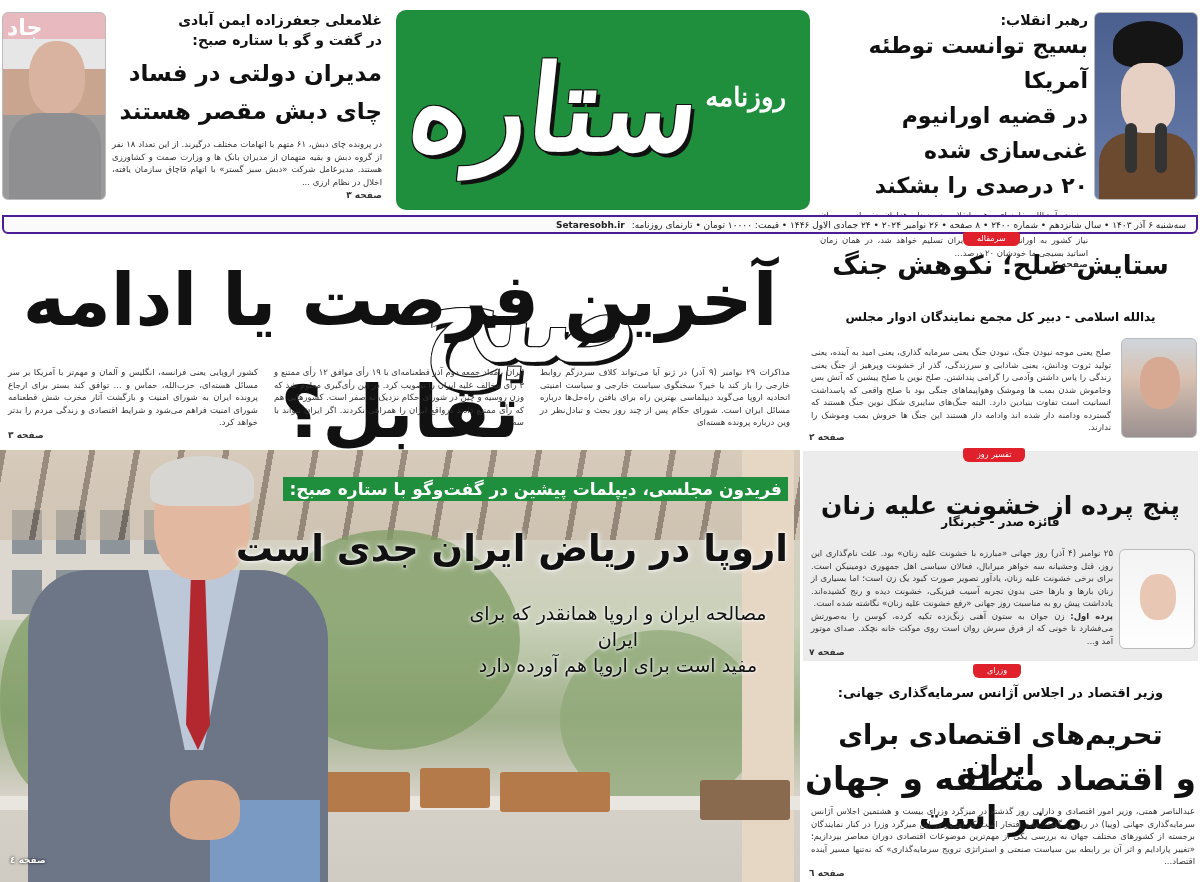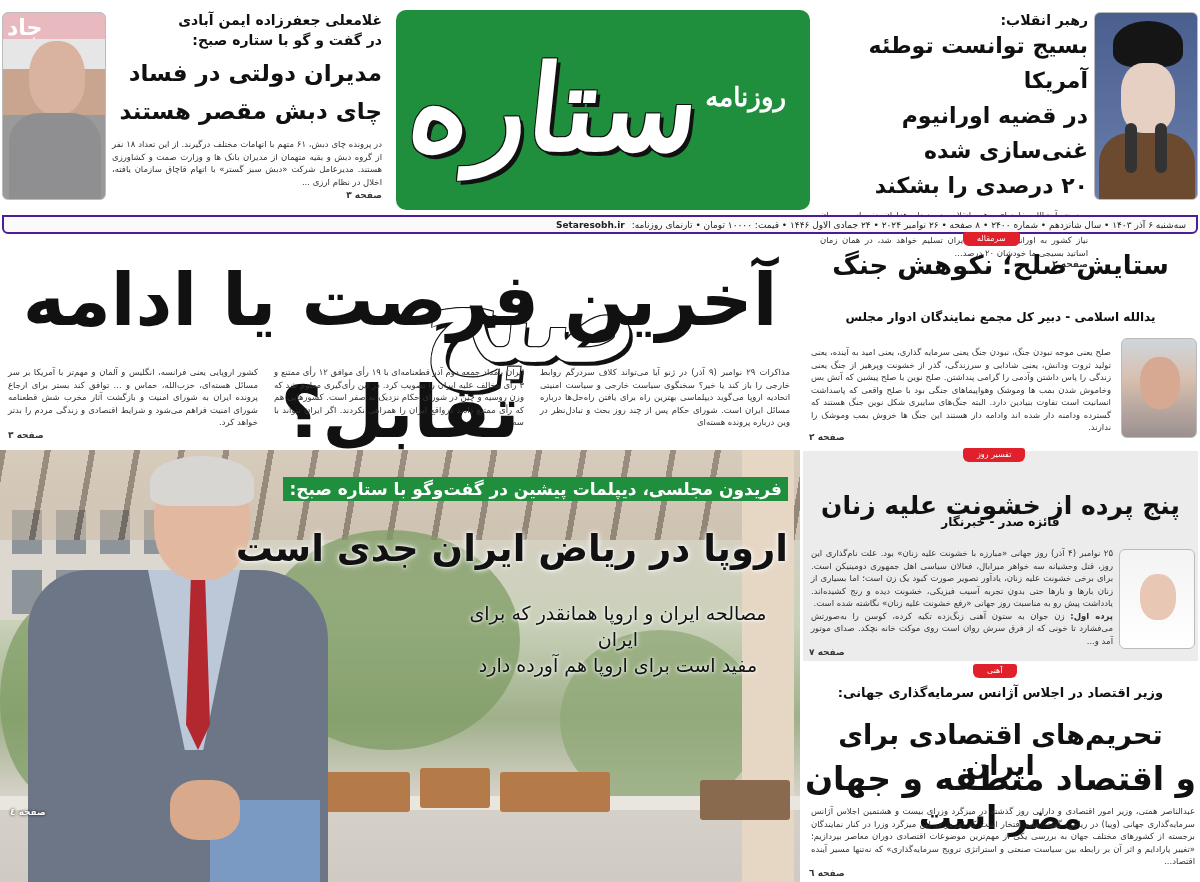--- a/index.html
+++ b/index.html
@@ -84,21 +84,21 @@
   .man-pants { position:absolute; left:210px; top:350px; width:110px; height:82px; background:#7a9ac4; }
 
   .green-kicker {
     right: 14px; top: 477px; height: 24px; padding: 0 6px;
     background: #1f8f3e; color: #fff; font-size: 17px; font-weight: bold; line-height: 24px;
   }
   .hero-hl { right: 10px; top: 520px; font-size: 37px; font-weight: bold; color:#111; line-height: 58px;
     text-shadow: 0 0 6px #fff, 0 0 3px #fff; }
   .hero-sub { right: 14px; top: 600px; width: 340px; font-size: 19px; font-weight: normal; line-height: 26px; color:#111; text-align:center;
     text-shadow: 0 0 5px #fff, 0 0 3px #fff; }
-  .hero-page { left: 10px; top: 807px; font-size: 9px; color:#fff; font-weight:bold; text-shadow:0 0 3px #000; }
+  .hero-page { left: 10px; top: 855px; font-size: 9px; color:#fff; font-weight:bold; text-shadow:0 0 3px #000; }
 
   
   .right-col { left: 803px; width: 395px; }
   .grey-panel { background: #ececec; }
   .r-hl { font-size: 24px; font-weight: bold; text-align: center; color: #111; letter-spacing: -0.5px; }
   .r-byline { font-size: 12px; font-weight: bold; text-align: center; color: #111; }
 </style>
 </head>
 <body>
 
@@ -209,19 +209,19 @@
     <b>پرده اول:</b>
     <span>زن جوان به ستون آهنی زنگ‌زده تکیه کرده، کوسن را به‌صورتش می‌فشارد تا خونی که از فرق سرش روان است روی موکت خانه نچکد. صدای موتور آمد و...</span>
   </div>
   <div class="abs photo" style="left:316px; top:98px; width:76px; height:100px; background:linear-gradient(180deg,#f3f3f3 0%, #ffffff 100%);">
     <div class="abs" style="left:20px; top:24px; width:36px; height:46px; border-radius:45%; background:#e9c7b5;"></div>
   </div>
   <div class="abs page-ref" style="left:6px; top:196px;">صفحه ۷</div>
 </div>
 
 <div class="abs right-col" style="top:665px; height:217px;">
-  <div class="abs tag" style="left:170px; top:-1px;">آهنی</div>
+  <div class="abs tag" style="left:170px; top:-1px;">وزرای</div>
   <div class="abs r-byline" style="left:0; top:20px; width:395px; font-size:13px;">وزیر اقتصاد در اجلاس آژانس سرمایه‌گذاری جهانی:</div>
   <div class="abs r-hl" style="left:0; top:54px; width:395px; font-size:27px;">تحریم‌های اقتصادی برای ایران</div>
   <div class="abs r-hl" style="left:0; top:94px; width:395px; font-size:33px;text-align:center;">و اقتصاد منطقه و جهان مضر است</div>
   <div class="abs body-text" style="left:8px; top:140px; width:384px;">عبدالناصر همتی، وزیر امور اقتصادی و دارایی روز گذشته در میزگرد وزرای بیست و هشتمین اجلاس آژانس سرمایه‌گذاری جهانی (وپیا) در ریاض، گفت: مایه افتخار است که امروز در این میزگرد وزرا در کنار نمایندگان برجسته از کشورهای مختلف جهان به بررسی یکی از مهم‌ترین موضوعات اقتصادی دوران معاصر بپردازیم؛ «تغییر پارادایم و اثر آن بر رابطه بین سیاست صنعتی و استراتژی ترویج سرمایه‌گذاری» که نه‌تنها مسیر آینده اقتصاد...</div>
   <div class="abs page-ref" style="left:6px; top:203px;">صفحه ٦</div>
 </div>
 
 </body></html>

